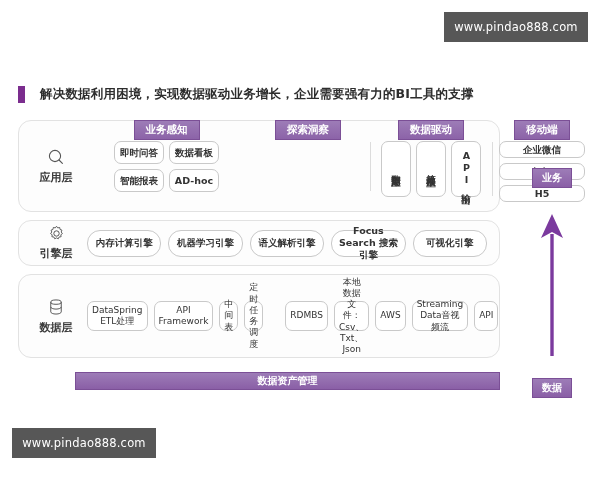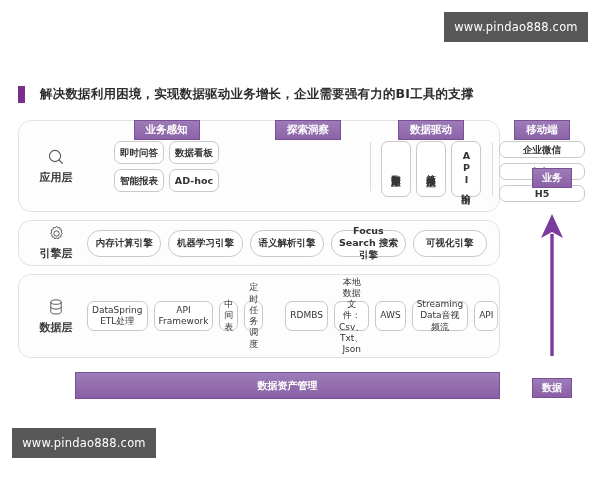--- a/index.html
+++ b/index.html
@@ -220,21 +220,21 @@
   .d-3 { flex: 1.3; }
   .d-4 { flex: 1; }
   .d-5 { flex: 1.25; }
 
   
   #asset-bar {
     position: absolute;
     left: 75px;
     top: 372px;
     width: 425px;
-    height: 27px;
+    height: 18px;
     background: linear-gradient(180deg,#9d7cb7 0%,#8a5fa6 100%);
     border: 1px solid #7b4f96;
     box-sizing: border-box;
     color: #ffffff;
     font-size: 10px;
     font-weight: bold;
     display: flex;
     align-items: center;
     justify-content: center;
   }

